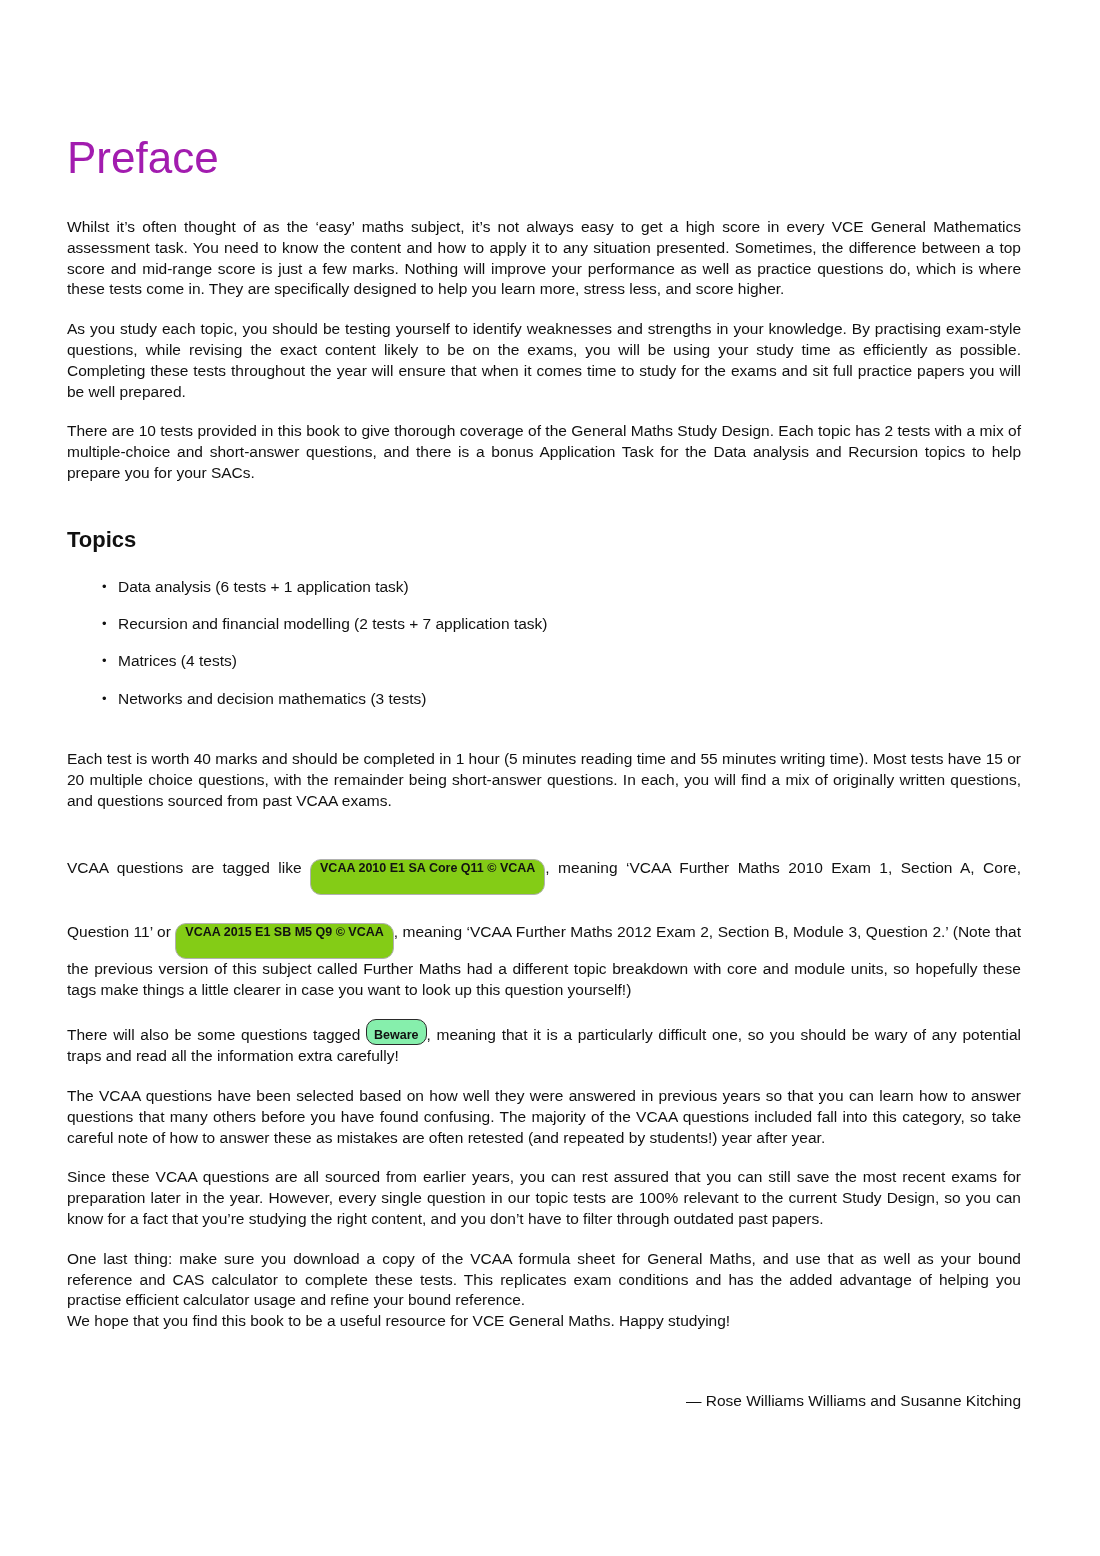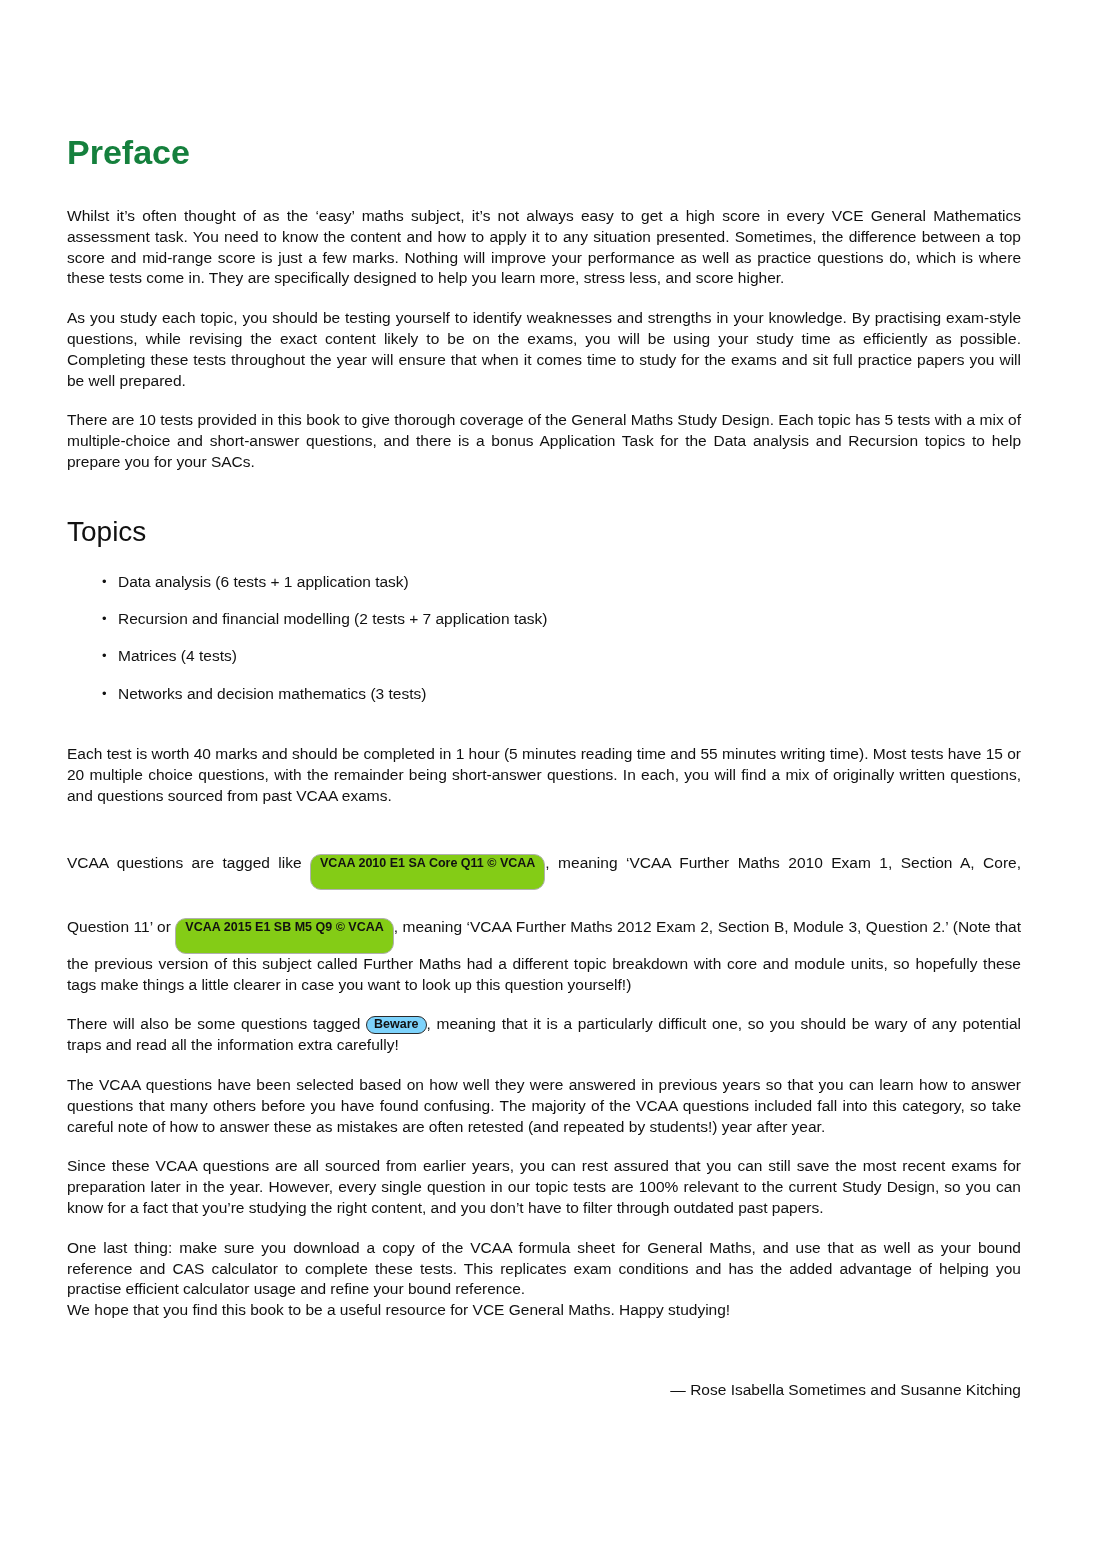--- a/index.html
+++ b/index.html
@@ -13,37 +13,37 @@
     height: 1556px;
     margin: 0 auto;
     background: #ffffff;
     box-sizing: border-box;
     padding: 133px 79px 0 67px;
     font-family: "Liberation Sans", "DejaVu Sans", sans-serif;
     color: #111111;
   }
   h1.doc-title {
     margin: 0 0 34px 0;
-    font-size: 34px;
-    font-weight: bold;
+    font-size: 44px;
+    font-weight: normal;
     letter-spacing: 0;
-    color: #15803d;
+    color: #a21caf;
   }
   p.body-text {
     margin: 0 0 19px 0;
     font-size: 15.5px;
     line-height: 20.8px;
     text-align: justify;
     color: #111111;
   }
   p.pre-line { white-space: pre-line; }
   h2.section-heading {
     margin: 43px 0 24px 0;
-    font-size: 28px;
-    font-weight: normal;
+    font-size: 22px;
+    font-weight: bold;
     color: #111111;
   }
   ul.topic-list {
     list-style: none;
     margin: 0 0 40px 0;
     padding: 0 0 0 51px;
   }
   ul.topic-list li {
     position: relative;
     font-size: 15.5px;
@@ -68,49 +68,49 @@
     white-space: nowrap;
     vertical-align: 1px;
     color: #111111;
     background: #84cc16;
     margin-top: 28px;
   }
   .beware-pill {
     display: inline-block;
     border: 1.8px solid #2a2a2a;
     border-radius: 10px;
-    padding: 0px 7px 1px 7px;
+    padding: 8px 7px 1px 7px;
     font-size: 12.5px;
     font-weight: bold;
     line-height: 15px;
     white-space: nowrap;
     vertical-align: 1px;
     color: #111111;
-    background: #7dd3fc;
+    background: #86efac;
   }
   .signature {
     margin-top: 59px;
     font-size: 15.5px;
     line-height: 20.8px;
     text-align: right;
     color: #111111;
   }
 </style>
 </head>
 <body>
 
 <div class="page">
 
   <h1 class="doc-title">Preface</h1>
 
   <p class="body-text">Whilst it’s often thought of as the ‘easy’ maths subject, it’s not always easy to get a high score in every VCE General Mathematics assessment task. You need to know the content and how to apply it to any situation presented. Sometimes, the difference between a top score and mid-range score is just a few marks.  Nothing will improve your performance as well as practice questions do, which is where these tests come in.  They are specifically designed to help you learn more, stress less, and score higher.</p>
 
   <p class="body-text">As you study each topic, you should be testing yourself to identify weaknesses and strengths in your knowledge. By practising exam-style questions, while revising the exact content likely to be on the exams, you will be using your study time as efficiently as possible.  Completing these tests throughout the year will ensure that when it comes time to study for the exams and sit full practice papers you will be well prepared.</p>
 
-  <p class="body-text">There are 10 tests provided in this book to give thorough coverage of the General Maths Study Design.  Each topic has 5 tests with a mix of multiple-choice and short-answer questions, and there is a bonus Application Task for the Data analysis and Recursion topics to help prepare you for your SACs.</p>
+  <p class="body-text">There are 10 tests provided in this book to give thorough coverage of the General Maths Study Design.  Each topic has 2 tests with a mix of multiple-choice and short-answer questions, and there is a bonus Application Task for the Data analysis and Recursion topics to help prepare you for your SACs.</p>
 
   <h2 class="section-heading">Topics</h2>
 
   <ul class="topic-list">
     <li>
       <span class="bullet">•</span>
       <span>Data analysis (6 tests + 1 application task)</span>
     </li>
     <li>
       <span class="bullet">•</span>
@@ -132,15 +132,15 @@
 
   <p class="body-text"><span>There will also be some questions tagged </span><span class="beware-pill">Beware</span><span>, meaning that it is a particularly difficult one, so you should be wary of any potential traps and read all the information extra carefully!</span></p>
 
   <p class="body-text">The VCAA questions have been selected based on how well they were answered in previous years so that you can learn how to answer questions that many others before you have found confusing.  The majority of the VCAA questions included fall into this category, so take careful note of how to answer these as mistakes are often retested (and repeated by students!) year after year.</p>
 
   <p class="body-text">Since these VCAA questions are all sourced from earlier years, you can rest assured that you can still save the most recent exams for preparation later in the year.  However, every single question in our topic tests are 100% relevant to the current Study Design, so you can know for a fact that you’re studying the right content, and you don’t have to filter through outdated past papers.</p>
 
   <p class="body-text pre-line">One last thing:  make sure you download a copy of the VCAA formula sheet for General Maths, and use that as well as your bound reference and CAS calculator to complete these tests.  This replicates exam conditions and has the added advantage of helping you practise efficient calculator usage and refine your bound reference.
 We hope that you find this book to be a useful resource for VCE General Maths.  Happy studying!</p>
 
-  <div class="signature">— Rose Isabella Sometimes and Susanne Kitching</div>
+  <div class="signature">— Rose Williams Williams and Susanne Kitching</div>
 
 </div>
 
 </body></html>

